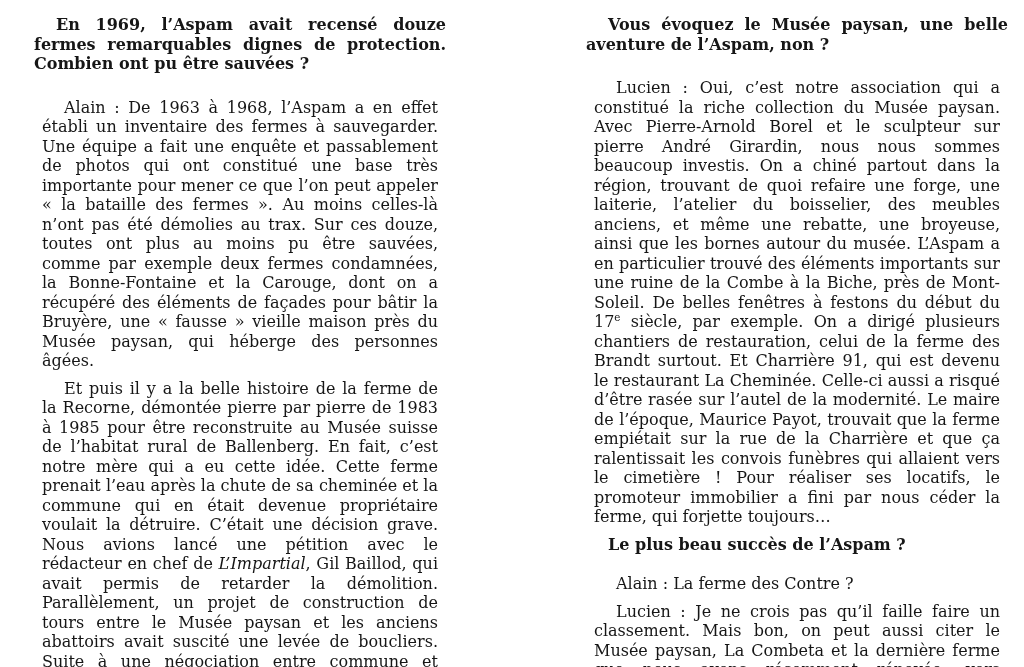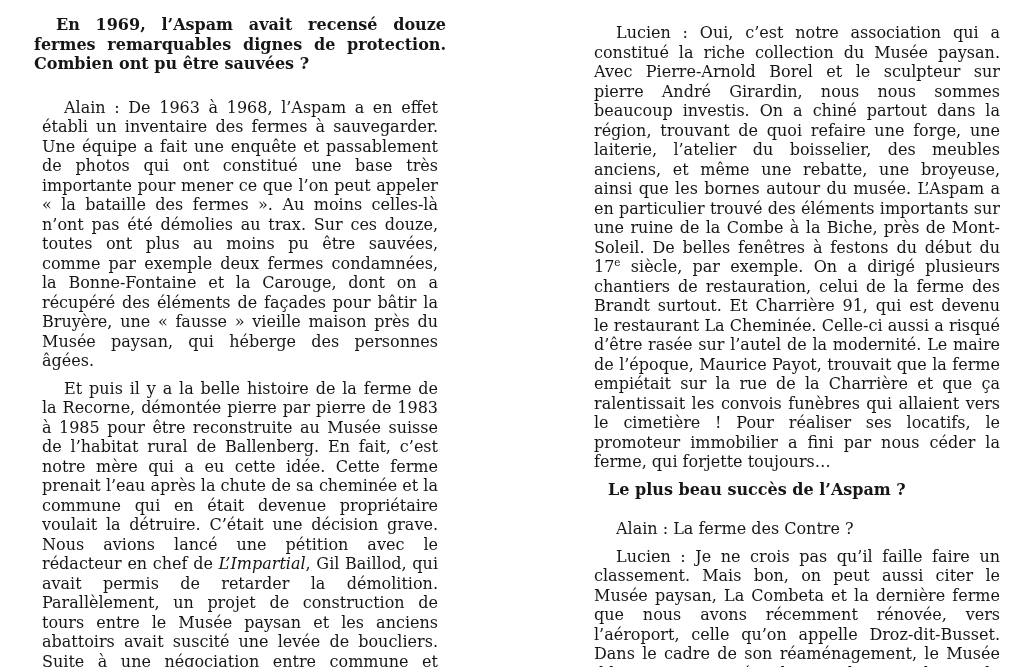--- a/index.html
+++ b/index.html
@@ -54,19 +54,20 @@
 
 <div class="spread">
 
   <div class="page page-left">
     <p class="q-heading">En 1969, l’Aspam avait recensé douze fermes remarquables dignes de protection. Combien ont pu être sauvées ?</p>
     <p class="body-para">Alain : De 1963 à 1968, l’Aspam a en effet établi un inventaire des fermes à sauvegarder. Une équipe a fait une enquête et passablement de photos qui ont constitué une base très importante pour mener ce que l’on peut appeler « la bataille des fermes ». Au moins celles-là n’ont pas été démolies au trax. Sur ces douze, toutes ont plus au moins pu être sauvées, comme par exemple deux fermes condamnées, la Bonne-Fontaine et la Carouge, dont on a récupéré des éléments de façades pour bâtir la Bruyère, une « fausse » vieille maison près du Musée paysan, qui héberge des personnes âgées.</p>
     <p class="body-para"><span>Et puis il y a la belle histoire de la ferme de la Recorne, démontée pierre par pierre de 1983 à 1985 pour être reconstruite au Musée suisse de l’habitat rural de Ballenberg. En fait, c’est notre mère qui a eu cette idée. Cette ferme prenait l’eau après la chute de sa cheminée et la commune qui en était devenue propriétaire voulait la détruire. C’était une décision grave. Nous avions lancé une pétition avec le rédacteur en chef de </span><i>L’Impartial</i><span>, Gil Baillod, qui avait permis de retarder la démolition. Parallèlement, un projet de construction de tours entre le Musée paysan et les anciens abattoirs avait suscité une levée de boucliers. Suite à une négociation entre commune et entrepreneurs, un échange de terrains a été décidé, préservant ainsi l’espace à l’est du Musée paysan. Mais pour ça, il a fallu accepter la démolition de la ferme de Recorne 35 pour construire sur son terrain les tours. Contre sa reconstruction à Ballenberg, l’Aspam a accepté l’échange.</span></p>
   </div>
 
   <div class="page page-right">
+    <p class="q-heading">Vous évoquez le Musée paysan, une belle aventure de l’Aspam, non ?</p>
     <p class="body-para"><span>Lucien :  Oui, c’est notre association qui a constitué la riche collection du Musée paysan. Avec Pierre-Arnold Borel et le sculpteur sur pierre André Girardin, nous nous sommes beaucoup investis. On a chiné partout dans la région, trouvant de quoi refaire une forge, une laiterie, l’atelier du boisselier, des meubles anciens, et même une rebatte, une broyeuse, ainsi que les bornes autour du musée. L’Aspam a en particulier trouvé des éléments importants sur une ruine de la Combe à la Biche, près de Mont-Soleil. De belles fenêtres à festons du début du 17</span><sup>e</sup><span> siècle, par exemple. On a dirigé plusieurs chantiers de restauration, celui de la ferme des Brandt surtout. Et Charrière 91, qui est devenu le restaurant La Cheminée. Celle-ci aussi a risqué d’être rasée sur l’autel de la modernité. Le maire de l’époque, Maurice Payot, trouvait que la ferme empiétait sur la rue de la Charrière et que ça ralentissait les convois funèbres qui allaient vers le cimetière ! Pour réaliser ses locatifs, le promoteur immobilier a fini par nous céder la ferme, qui forjette toujours…</span></p>
     <p class="q-heading mid">Le plus beau succès de l’Aspam ?</p>
     <p class="body-para">Alain : La ferme des Contre ?</p>
     <p class="body-para">Lucien : Je ne crois pas qu’il faille faire un classement. Mais bon, on peut aussi citer le Musée paysan, La Combeta et la dernière ferme que nous avons récemment rénovée, vers l’aéroport, celle qu’on appelle Droz-dit-Busset. Dans le cadre de son réaménagement, le Musée d’histoire a trouvé judicieux de nous donner la cuisine de ferme avec cheminée</p>
   </div>
 
 </div>
 
 </body></html>

